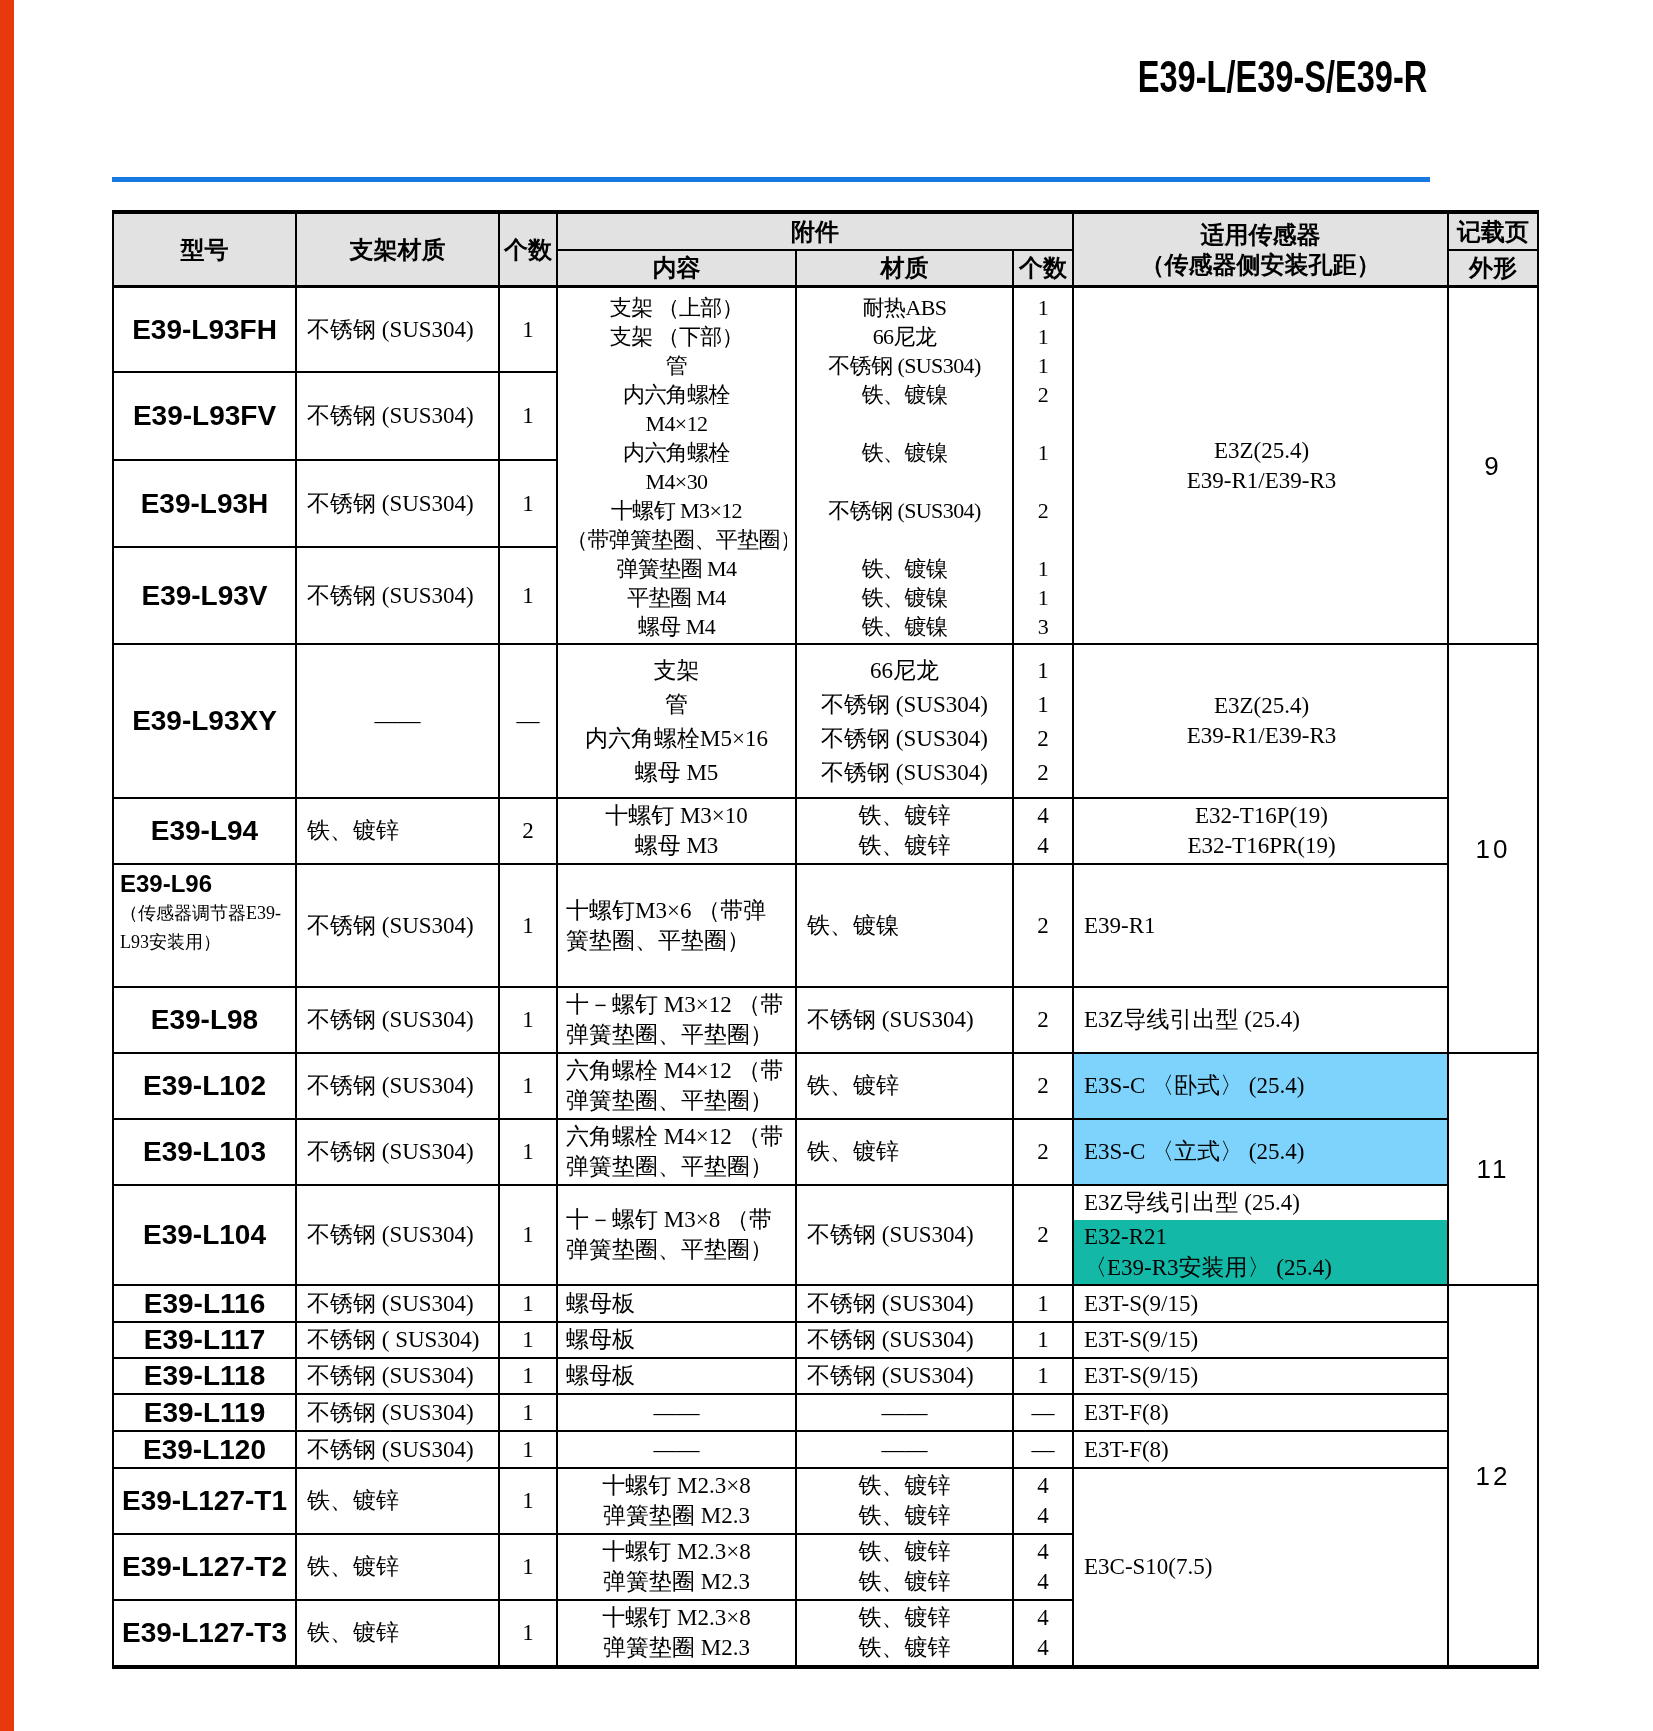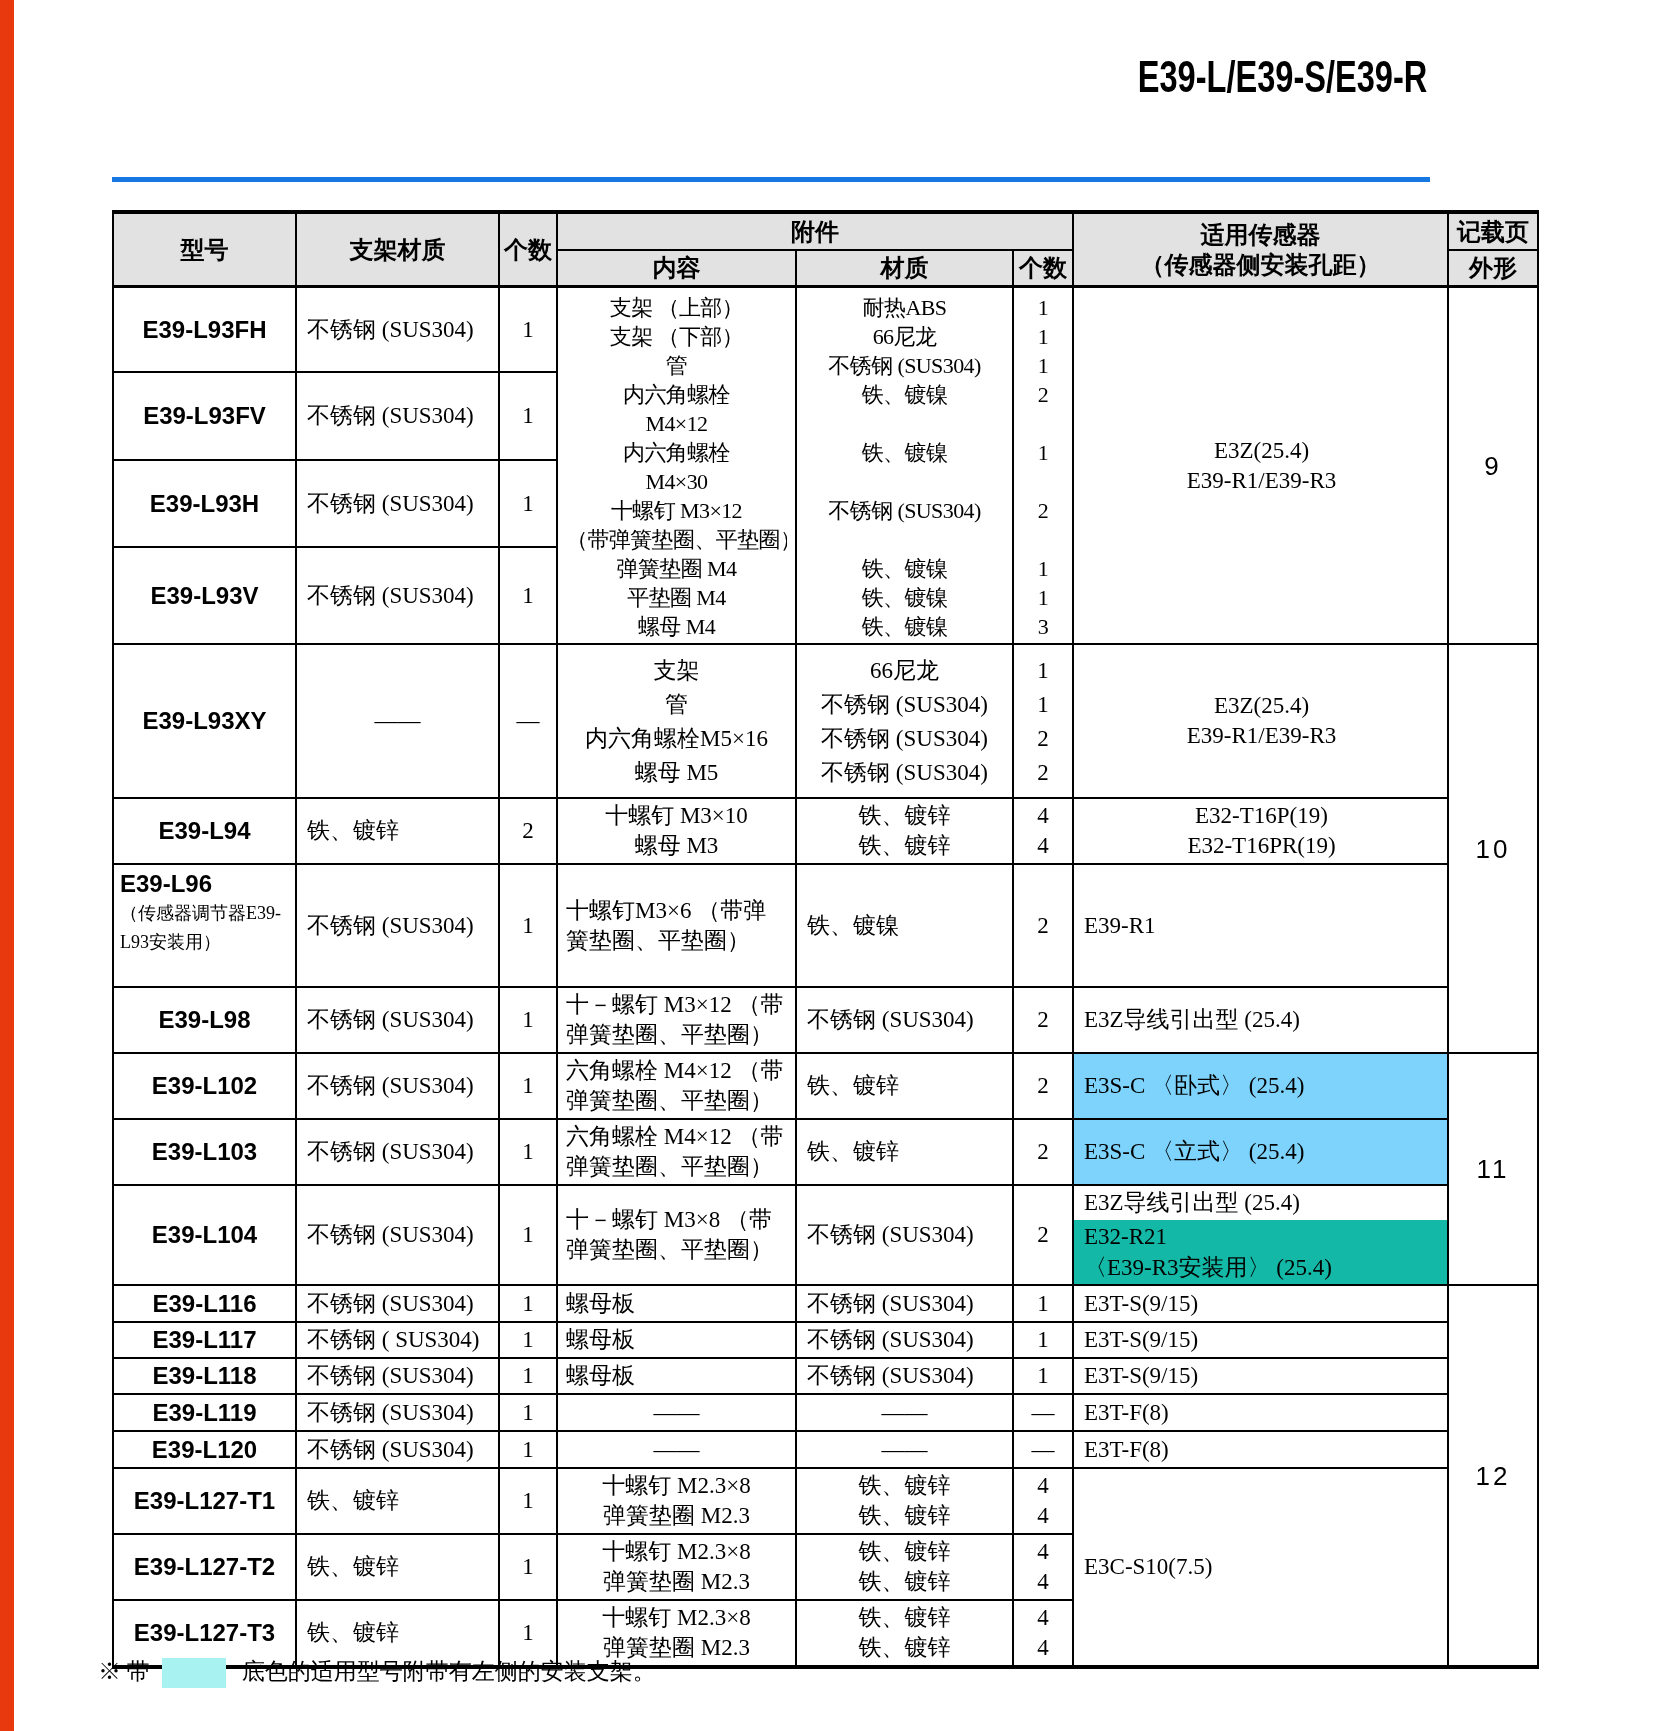--- a/index.html
+++ b/index.html
@@ -21,21 +21,21 @@
   table.spec { border-top: 4px solid #000; border-bottom: 4px solid #000; }
 
   thead th { background: #e2e2e2; font-family: "Liberation Sans", "DejaVu Sans", sans-serif;
              font-weight: bold; font-size: 24px; text-align: center; vertical-align: middle; padding: 1px 2px; }
   thead .two-line div { line-height: 30px; }
   tbody tr:first-child td { border-top: 3px solid #000; }
   tbody tr:last-child td { border-bottom: 4px solid #000; }
   tr.thin > td { border-top-width: 1px; }
 
   tbody td { font-size: 23px; line-height: 30px; padding: 2px 8px; vertical-align: middle; }
-  td.model { font-family: "Liberation Sans", "DejaVu Sans", sans-serif; font-weight: bold; font-size: 24px;
+  td.model { font-family: "Liberation Sans", "DejaVu Sans", sans-serif; font-weight: bold; font-size: 28px;
              text-align: center; padding: 2px 3px; }
   td.mat { text-align: left; padding-left: 10px; }
   td.ctr { text-align: center; padding-left: 2px; padding-right: 2px; }
 
   .pre-box { white-space: pre; overflow: hidden; text-align: center; }
   td.list { vertical-align: top; padding-top: 5px; }
   td.list .pre-box { font-size: 22px; line-height: 29px; letter-spacing: -0.6px; }
   td.list-xy { vertical-align: top; padding-top: 9px; margin-top: 44px; }
   td.list-xy .pre-box { line-height: 34px; }
   td.list-2 .pre-box { line-height: 30px; }
@@ -360,16 +360,13 @@
 铁、镀锌</div>
           </td>
         <td class="list-2 ctr">
             <div class="pre-box">4
 4</div>
           </td>
       </tr>
     </tbody>
   </table>
 
-  <div class="footnote">
-    <span>※ 带</span><span class="swatch"></span><span>底色的适用型号附带有左侧的安装支架。</span>
-  </div>
 </div>
 
 </body></html>

